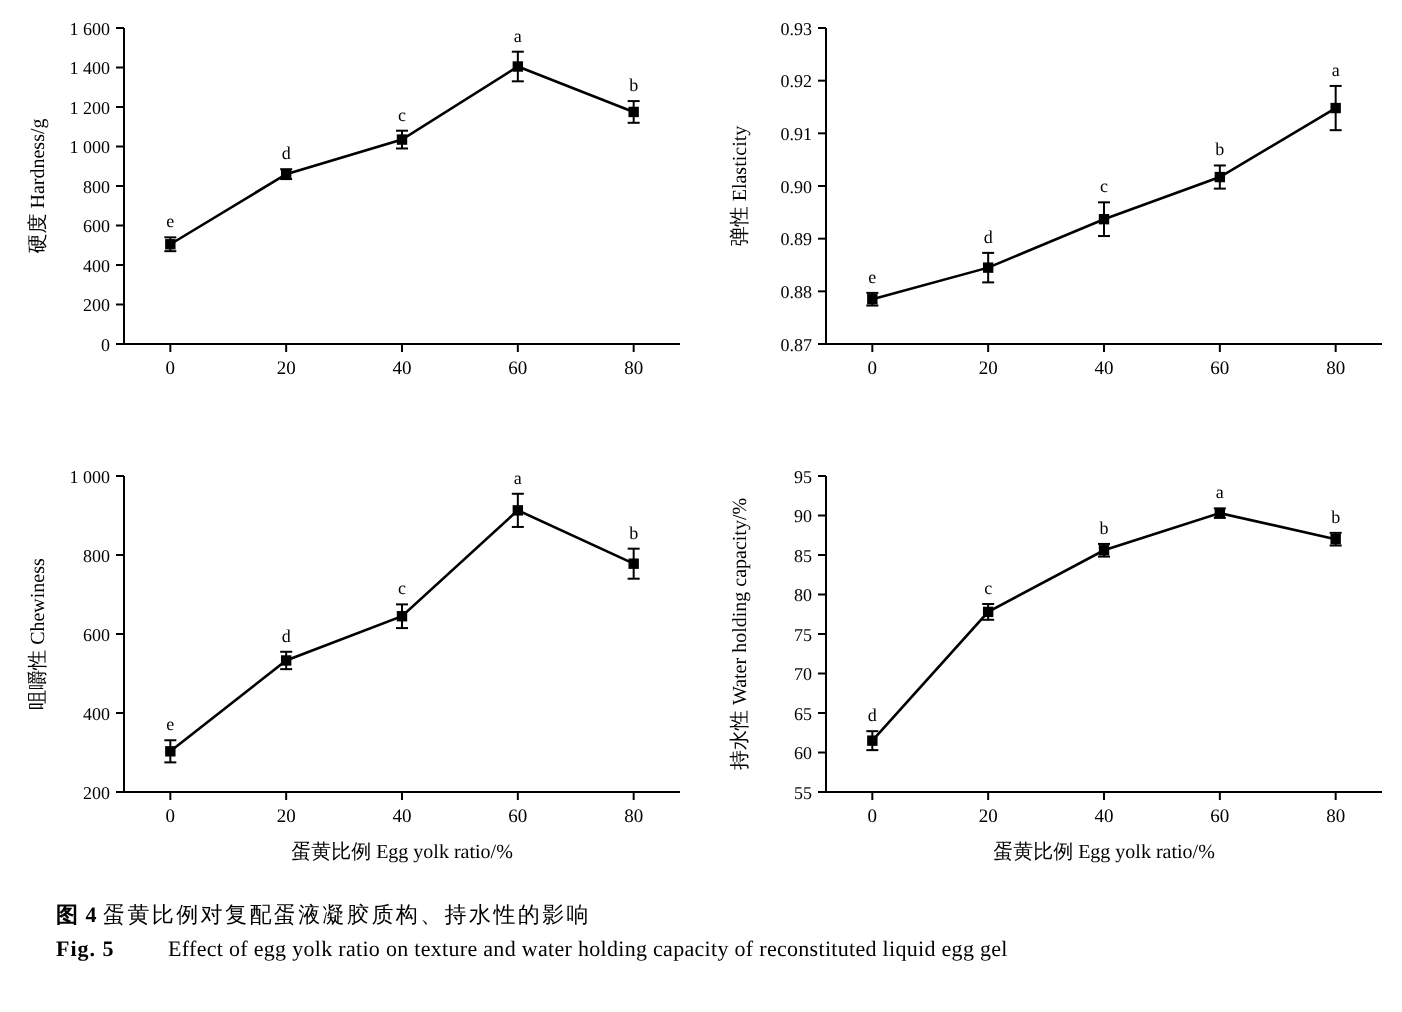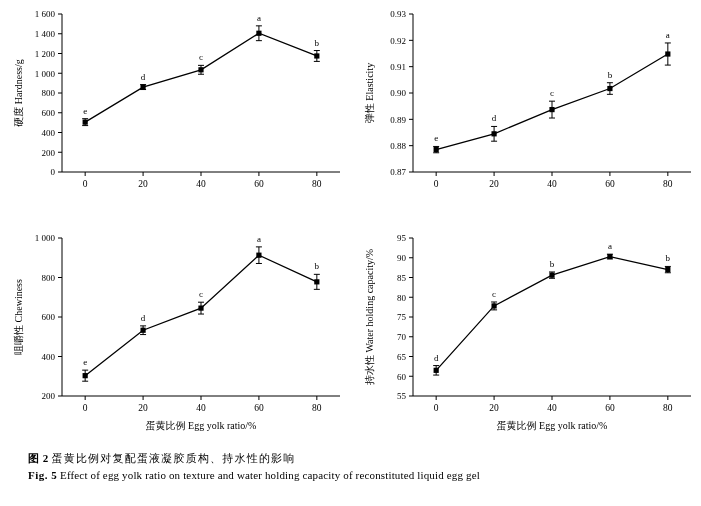--- a/index.html
+++ b/index.html
@@ -49,21 +49,21 @@
     font-family: "Liberation Serif", serif;
     font-size: 11px;
     line-height: 17px;
     white-space: nowrap;
   }
   .caption-line .lbl {
     font-weight: bold;
     letter-spacing: 0.5px;
   }
   .caption-cn .txt { letter-spacing: 1.2px; margin-top: 26px; }
-  .caption-en .txt { letter-spacing: 0.15px; }
+  .caption-en .txt { letter-spacing: 0.15px; margin-left: 24px; }
   svg { display: block; }
   text { font-family: "Liberation Serif", serif; fill: #000; }
 </style>
 </head>
 <body>
 
 <div id="figure">
   <div class="panels">
 
     <div class="panel panel-tl">
@@ -349,21 +349,21 @@
             <rect x="314.2333333333333" y="50.99999999999999" width="5.2" height="5.2" fill="#000"></rect>
             <text x="316.8333333333333" y="45.44" text-anchor="middle" font-size="9">b</text>
           </g>
       </svg>
     </div>
 
   </div>
 
   <div class="caption-block">
     <div class="caption-line caption-cn">
-      <span class="lbl">图 2</span>
+      <span class="lbl">图 4</span>
       <span class="txt">蛋黄比例对复配蛋液凝胶质构、持水性的影响</span>
     </div>
     <div class="caption-line caption-en">
       <span class="lbl">Fig. 5</span>
       <span class="txt">Effect of egg yolk ratio on texture and water holding capacity of reconstituted liquid egg gel</span>
     </div>
   </div>
 </div>
 
 </body></html>

